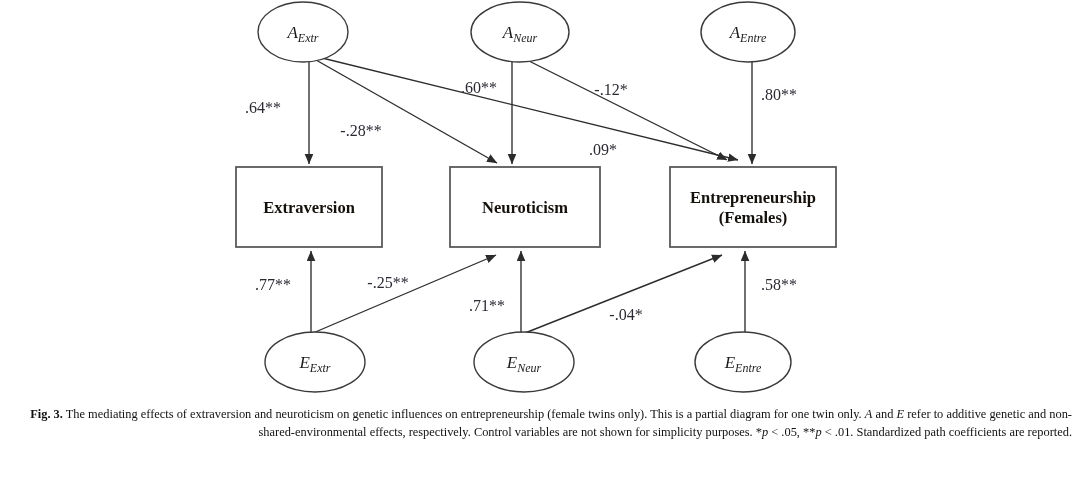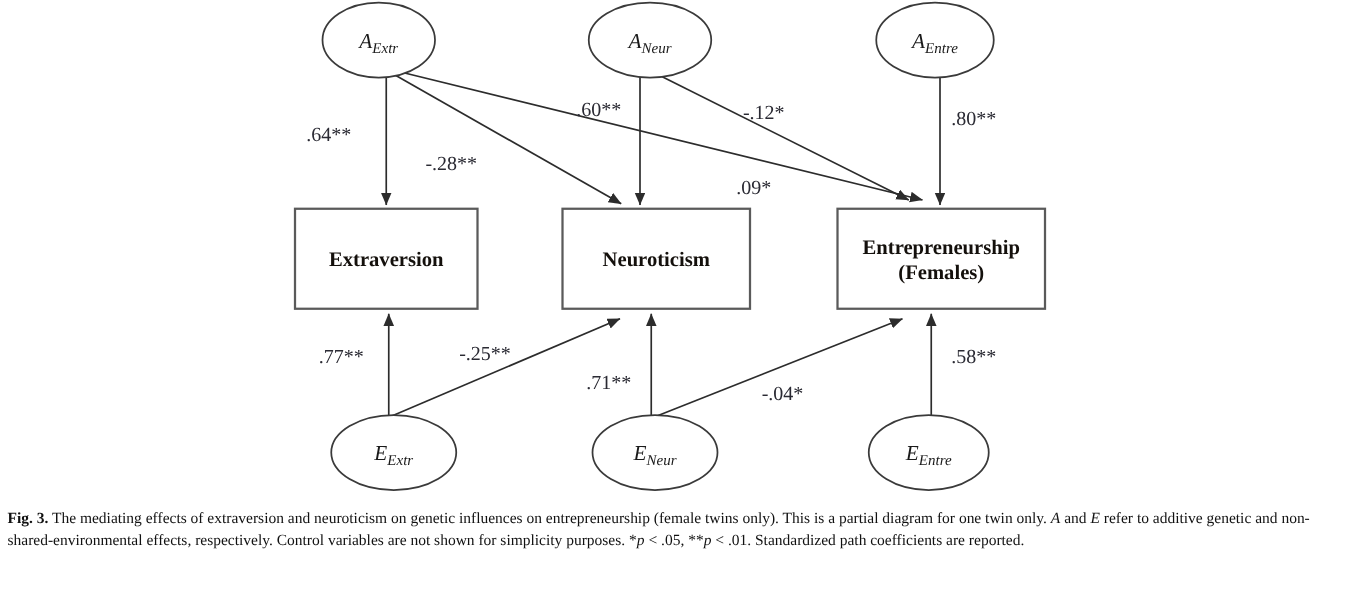--- a/index.html
+++ b/index.html
@@ -68,21 +68,21 @@
   }
   #caption {
     position: absolute;
     left: 6px;
     top: 406px;
     width: 1066px;
     font-family: "Liberation Serif", "DejaVu Serif", serif;
     font-size: 12.4px;
     line-height: 1.42;
     color: #111111;
-    text-align: left;
+    text-align: right;
   }
   #caption .fig-num {
     font-weight: bold;
   }
   #caption .ital {
     font-style: italic;
   }
 </style>
 </head>
 <body>

